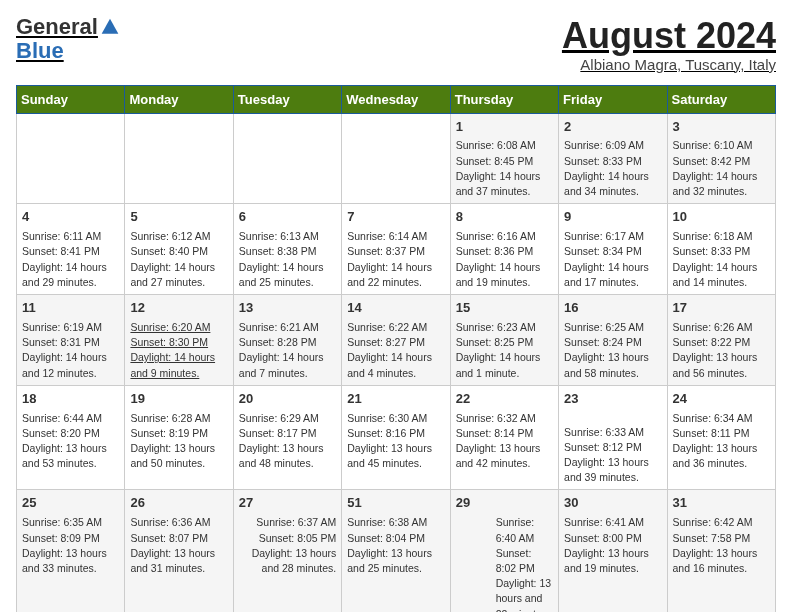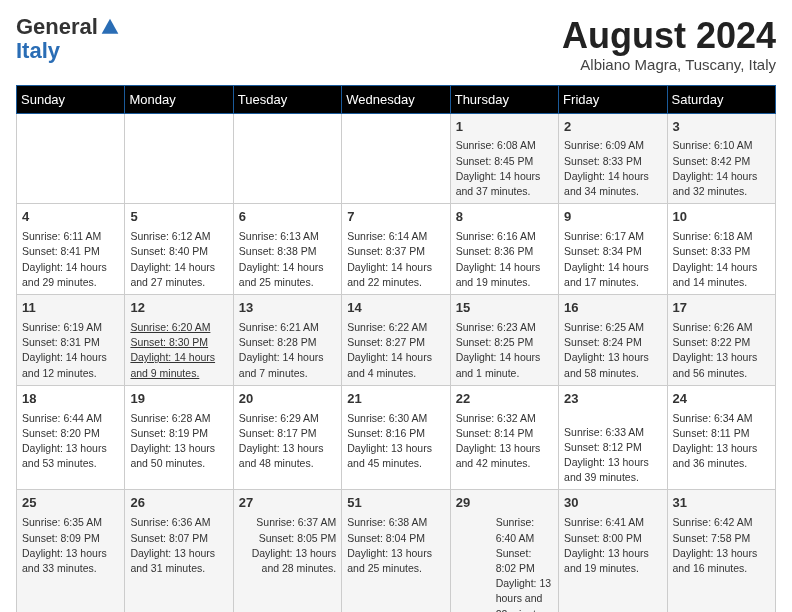--- a/index.html
+++ b/index.html
@@ -8,20 +8,21 @@
       background: #fff;
       width: 792px;
       min-height: 612px;
       padding: 16px;
     }
     .header-area {
       display: flex;
       justify-content: space-between;
       align-items: flex-start;
       margin-bottom: 12px;
+      text-decoration: underline;
     }
     .logo {
       display: flex;
       flex-direction: column;
       align-items: flex-start;
     }
     .logo-text {
       display: flex;
       align-items: center;
       font-size: 22px;
@@ -48,26 +49,26 @@
     .location {
       font-size: 15px;
       color: #444;
     }
     .calendar {
       width: 100%;
       border-collapse: collapse;
       font-size: 11px;
     }
     .calendar thead th {
-      background: #000000;
+      background: #4d7c0f;
       color: #fff;
       padding: 6px 4px;
       text-align: left;
       font-size: 13px;
-      font-weight: normal;
+      font-weight: bold;
       border: 1px solid #1a5a9a;
     }
     .calendar tbody td {
       border: 1px solid #ccc;
       vertical-align: top;
       padding: 4px 5px;
       width: 108px;
       min-height: 80px;
       background: #fff;
       color: #333;
@@ -113,21 +114,21 @@
 
 <div class="header-area">
   <div class="logo">
     <div class="logo-text">
       <span class="logo-general">General</span>
       <svg class="logo-icon" viewBox="0 0 24 24">
         <polygon points="12,2 22,20 2,20" fill="#2a6db5"></polygon>
       </svg>
     </div>
     <div style="font-size:22px;font-weight:bold;">
-      <span class="logo-blue">Italy</span>
+      <span class="logo-blue">Blue</span>
     </div>
   </div>
   <div class="title-area">
     <div class="month-year">August 2024</div>
     <div class="location">Albiano Magra, Tuscany, Italy</div>
   </div>
 </div>
 
 <table class="calendar">
   <thead>

